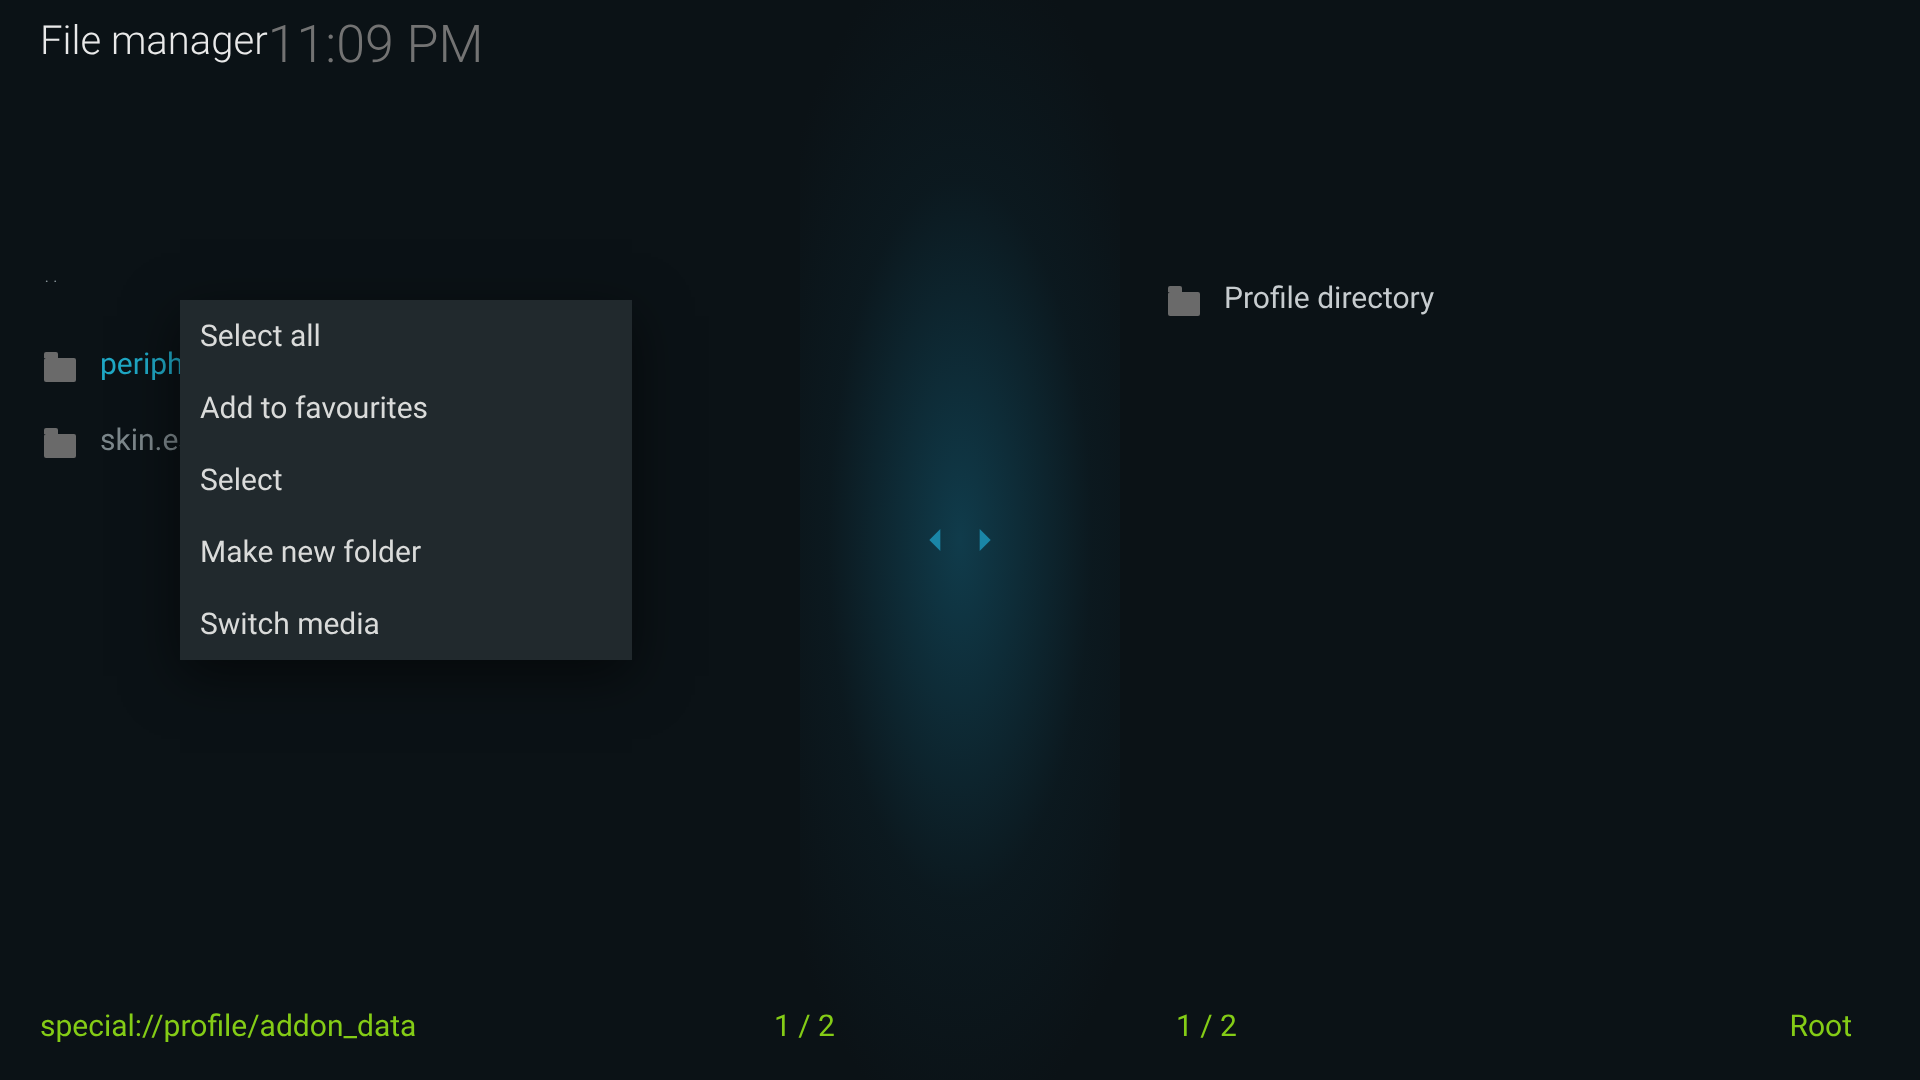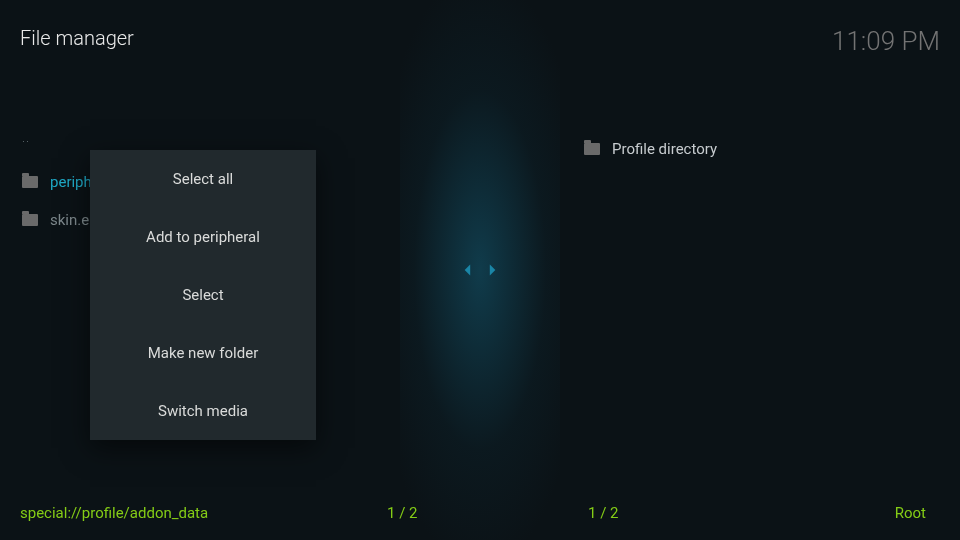--- a/index.html
+++ b/index.html
@@ -17,25 +17,24 @@
       left: 50%;
       top: 0;
       transform: translateX(-50%);
       width: 160px;
       height: 540px;
       background: radial-gradient(ellipse 110px 300px at 50% 50%, rgba(22,110,140,0.45) 0%, rgba(14,56,72,0.18) 60%, rgba(11,18,22,0) 100%);
       pointer-events: none;
     }
     .header {
       position: absolute;
-      top: 26px;
+      top: 8px;
       left: 20px;
       right: 20px;
       display: flex;
-      justify-content: space-between;
       align-items: flex-start;
     }
     .title {
       color: #e9e9e9;
       font-size: 20px;
       font-weight: 300;
     }
     .clock {
       color: #737373;
       font-size: 26px;
@@ -61,21 +60,21 @@
     .parent-dots {
       color: #8f9b9f;
       font-size: 13px;
       padding: 0 0 18px 4px;
       font-weight: 200;
       letter-spacing: 1.3px;
     }
 
     .file-row {
       display: flex;
-      align-items: center;
+      align-items: flex-end;
       gap: 12px;
       padding: 10px 4px;
       font-size: 15px;
       color: #c7cccf;
       white-space: nowrap;
     }
     .file-row .label { flex: 1; overflow: hidden; text-overflow: ellipsis; }
     .left .file-row.active .label { color: #1fa8c5; }
     .left .file-row .label { color: #7c878b; }
     .left .file-row.active { color: #1fa8c5; }
@@ -124,22 +123,21 @@
 
     .context-menu {
       position: absolute;
       left: 90px;
       top: 150px;
       width: 226px;
       background: #21292d;
       box-shadow: 0 8px 26px rgba(0,0,0,.55);
     }
     .context-item {
-      text-align: center;
-      padding: 20px 10px;
+      padding: 9px 10px;
       font-size: 15px;
       color: #dadbda;
     }
     .context-item.selected {
       background: #169fbf;
       color: #f2f7f8;
       outline: 2px solid #e73434;
       outline-offset: 0;
     }
 
@@ -192,21 +190,21 @@
   <svg viewBox="0 0 24 24">
       <path d="M10 6l-6 6 6 6v-4h0v-4h0z"></path>
     </svg>
   <svg viewBox="0 0 24 24" style="margin-left:-8px">
       <path d="M14 6l6 6-6 6v-4h0v-4h0z"></path>
     </svg>
 </div>
 
 <div class="context-menu">
   <div class="context-item">Select all</div>
-  <div class="context-item">Add to peripheral</div>
+  <div class="context-item">Add to favourites</div>
   <div class="context-item">Select</div>
   <div class="context-item">Make new folder</div>
   <div class="context-item">Switch media</div>
 </div>
 
 <div class="footer">
   <div class="path">special://profile/addon_data</div>
   <div class="count-left">1 / 2</div>
   <div class="count-right">1 / 2</div>
   <div class="root">Root</div>

